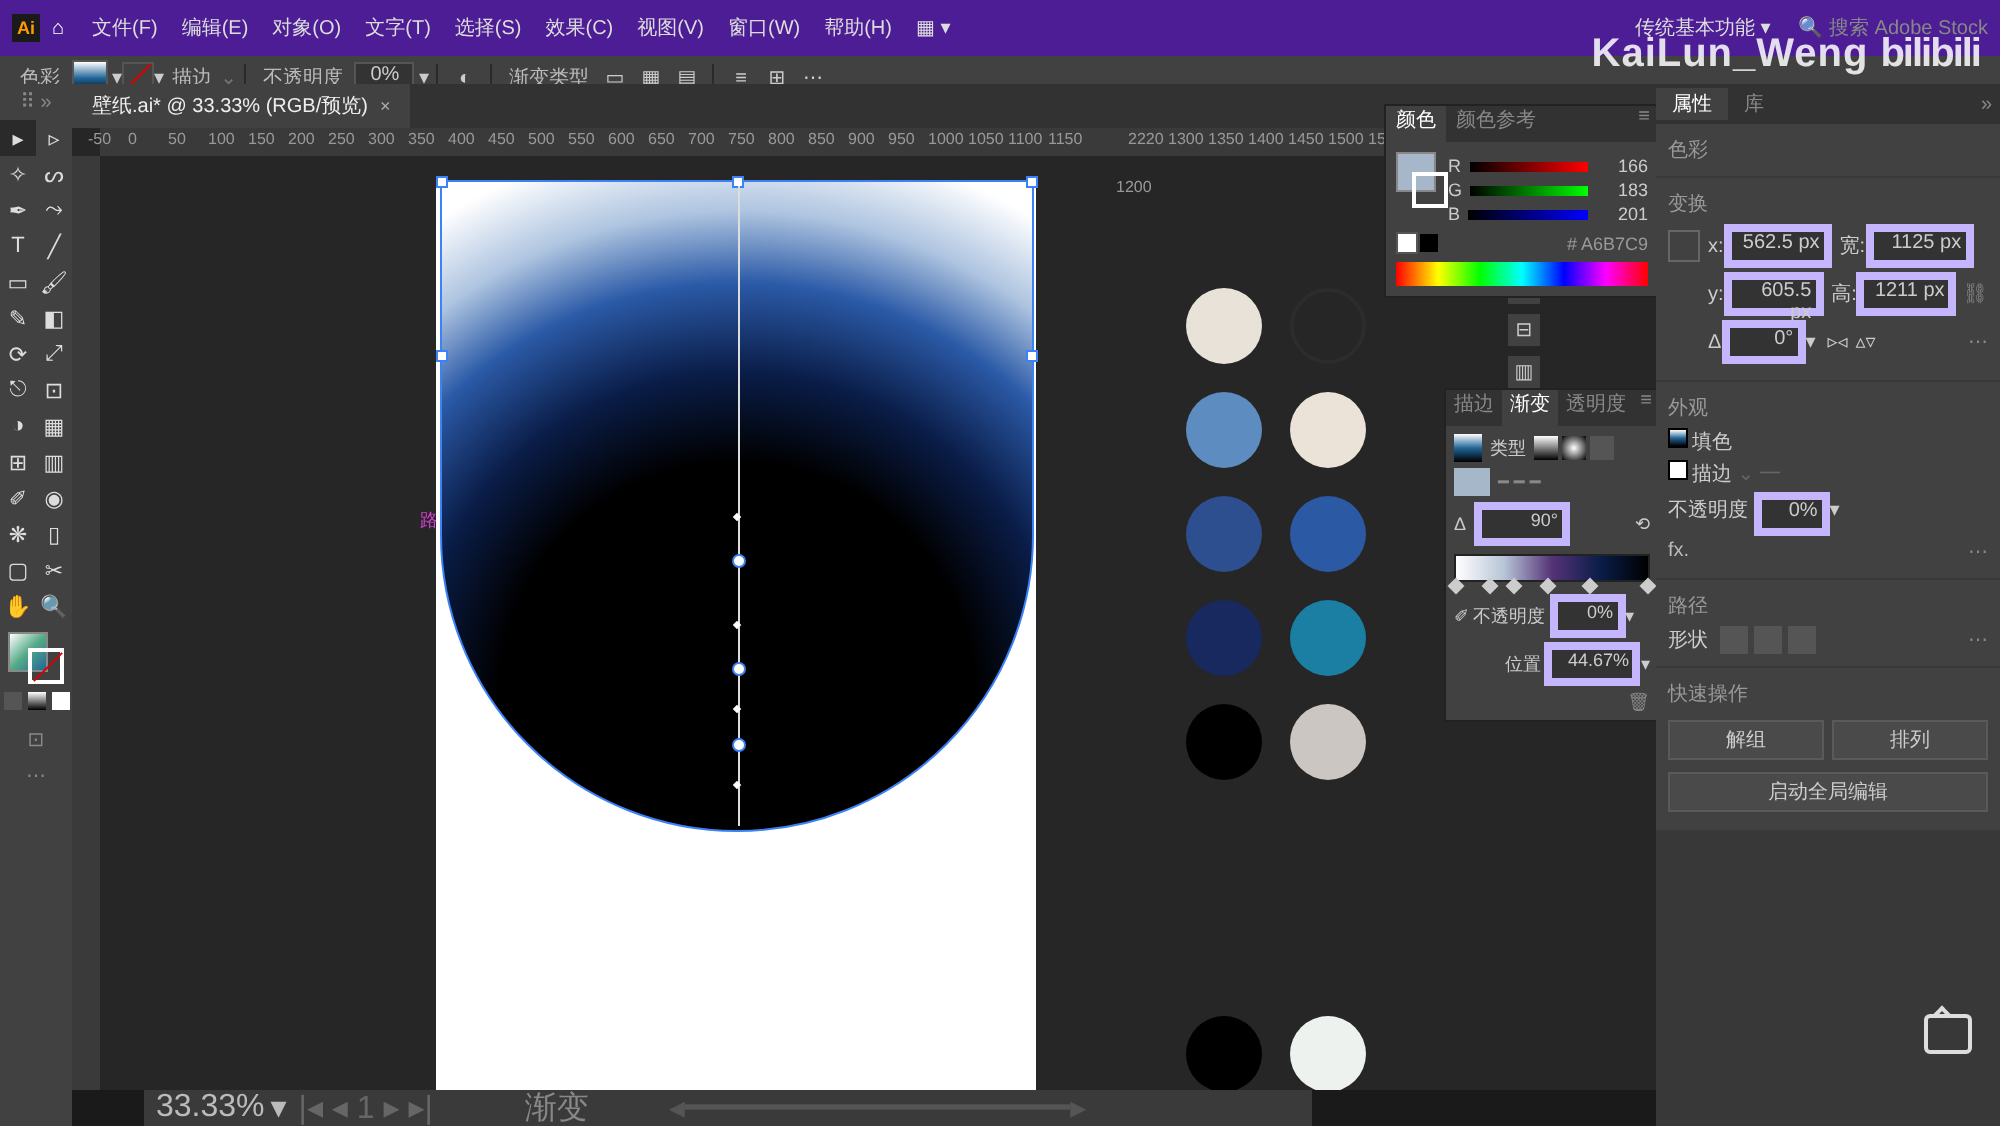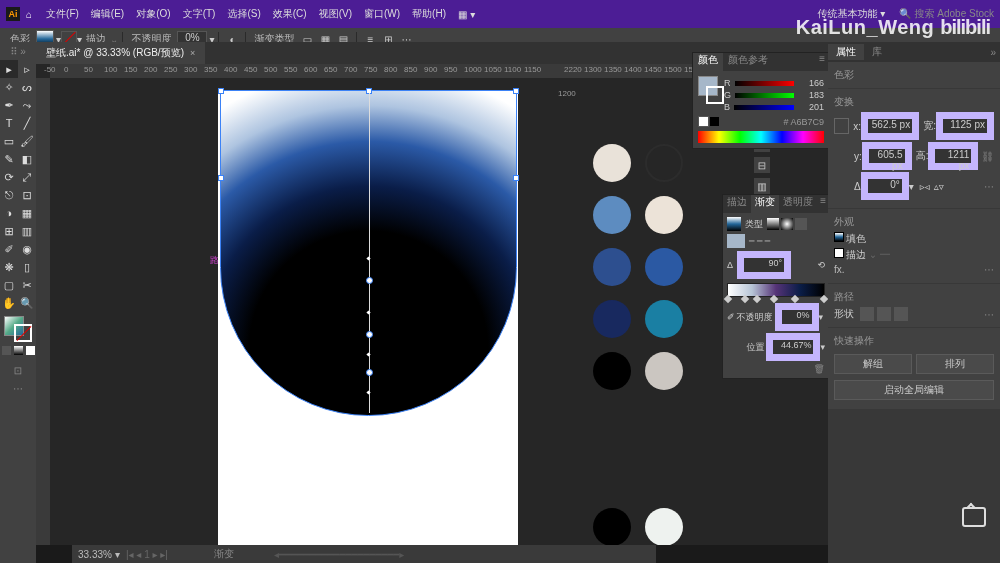--- a/index.html
+++ b/index.html
@@ -56,21 +56,21 @@
 
 #ricons{position:absolute;right:228px;top:10px;width:18px;display:grid;gap:5px}
 #ricons span{width:16px;height:16px;display:flex;align-items:center;justify-content:center;background:#414141;color:#ccc;font-size:10px}
 
 #right{position:absolute;right:0;top:0;width:172px;bottom:0;background:#383838}
 .panel{background:#414141;margin-bottom:1px}
 .panel .tabs{height:20px;display:flex;align-items:center;background:#323232;font-size:10px}
 .panel .tabs span{padding:1px 8px;color:#888}
 .panel .tabs span.on{color:#fff;background:#414141}
 .panel .body{padding:6px;font-size:10px;color:#ccc}
-.field{width:42px;height:14px;background:#333;border:7px solid #c4b5fd;text-align:right;padding:0 2px;display:inline-block}
+.field{width:42px;height:14px;background:#333;border:4px solid #c4b5fd;text-align:right;padding:0 2px;display:inline-block}
 #p2 .row{display:flex;align-items:center;margin:2px 0}
 .minisw{width:8px;height:8px;background:#fff;border:1px solid #000;display:inline-block;margin-right:2px}
 #qa{padding:6px}
 #qa .btn{height:18px;background:#4a4a4a;border:1px solid #5a5a5a;display:flex;align-items:center;justify-content:center;margin:3px 0}
 
 #gpanel{position:absolute;left:722px;top:152px;width:106px;background:#414141;border:1px solid #222}
 #gpanel .tabs{height:18px;display:flex;background:#323232;font-size:10px}
 #gpanel .tabs span{padding:0 4px;color:#888}
 #gpanel .tabs span.on{color:#fff;background:#414141}
 #gpanel .body{padding:4px;font-size:9px;color:#ccc}
@@ -80,21 +80,21 @@
 #cpanel{position:absolute;left:692px;top:10px;width:136px;background:#414141;border:1px solid #222}
 #cpanel .tabs{height:18px;display:flex;background:#323232;font-size:10px}
 #cpanel .tabs span{padding:0 5px;color:#888}
 #cpanel .tabs span.on{color:#fff;background:#414141}
 #cpanel .body{padding:5px;font-size:9px}
 #cpanel .sl{display:flex;align-items:center;margin:2px 0}
 #cpanel .sl .bar{flex:1;height:5px;background:linear-gradient(90deg,#000,#fff);margin:0 4px;position:relative}
 #cpanel .sl .val{width:26px;text-align:right}
 #cpanel .spec{height:12px;background:linear-gradient(90deg,red,yellow,lime,cyan,blue,magenta,red);margin-top:4px}
 
-#status{position:absolute;left:36px;right:172px;bottom:0;height:18px;background:#3a3a3a;display:flex;align-items:center;padding:0 6px;font-size:10px;color:#bbb}
+#status{position:absolute;left:36px;right:172px;bottom:0;height:18px;background:#3a3a3a;display:flex;align-items:center;padding:0 6px;font-size:16px;color:#bbb}
 
 #wm{position:absolute;right:10px;top:16px;font-size:20px;font-weight:bold;color:rgba(255,255,255,.85);letter-spacing:.5px}
 #wm .bili{font-family:Arial;font-weight:900;letter-spacing:-1px;margin-left:6px}
 #tvicon{position:absolute;right:14px;bottom:36px;width:20px;height:16px;border:2px solid #ddd;border-radius:3px}
 #tvicon::before{content:"";position:absolute;left:4px;top:-5px;width:4px;height:4px;border-left:2px solid #ddd;border-top:2px solid #ddd;transform:rotate(45deg)}
 </style>
 </head>
 <body>
 
 <div id="menubar">
@@ -434,20 +434,21 @@
           <span style="margin-left:4px">▵▿</span>
           <span style="margin-left:auto;color:#888">⋯</span>
         </div>
       </div>
     </div>
     <div class="panel">
       <div class="body">
         <div style="color:#999;margin-bottom:3px">外观</div>
         <div style="margin:2px 0"><span class="minisw" style="background:linear-gradient(#fff,#269,#000)"></span><span>填色</span></div>
         <div style="margin:1px 0"><span class="minisw" style="background:#fff;position:relative"></span><span>描边</span> <span style="color:#666">⌄ ━</span></div>
+        <div style="margin:2px 0"><span>不透明度</span> <span class="field" style="width:26px">0%</span><span>▾</span></div>
         <div style="margin:2px 0;color:#bbb"><span>fx.</span><span style="float:right;color:#888">⋯</span></div>
       </div>
     </div>
     <div class="panel">
       <div class="body">
         <div style="color:#999;margin-bottom:3px">路径</div>
         <div style="display:flex;align-items:center">
           <span>形状</span>
           <span style="margin-left:6px;width:14px;height:14px;background:#555"></span>
           <span style="margin-left:3px;width:14px;height:14px;background:#555"></span>

